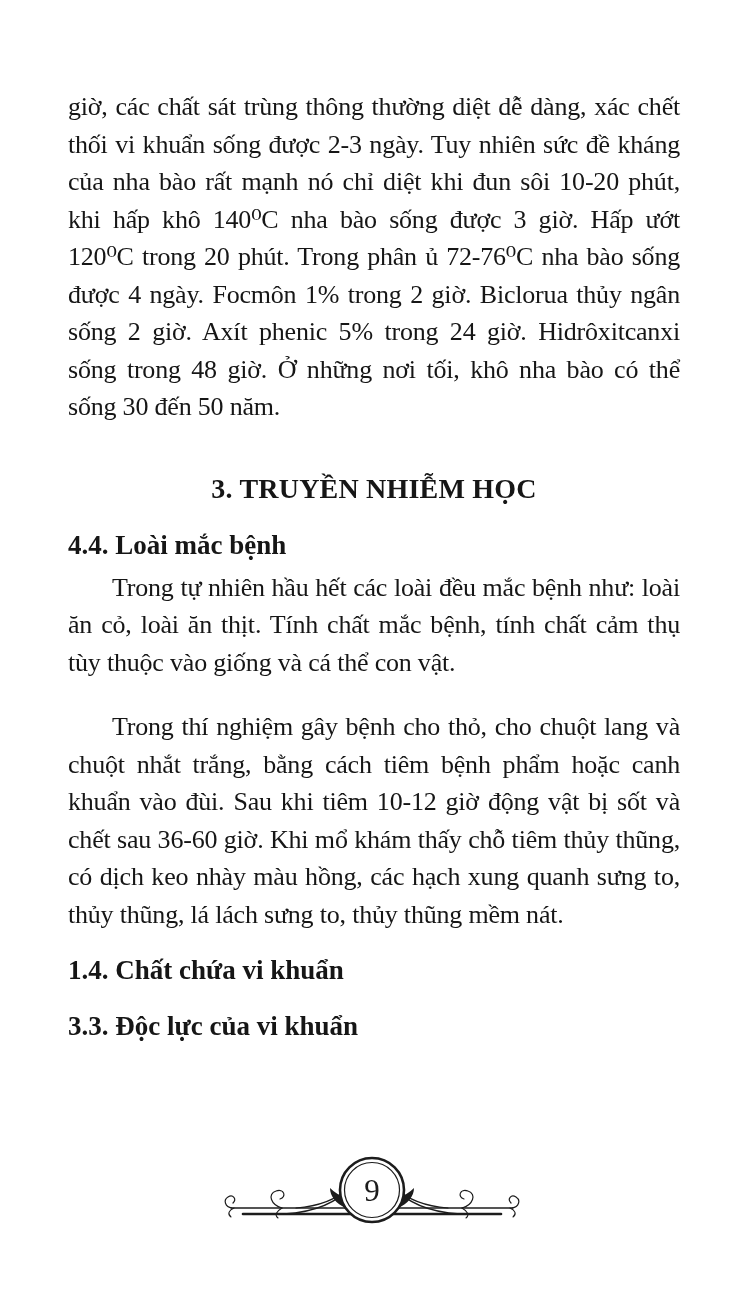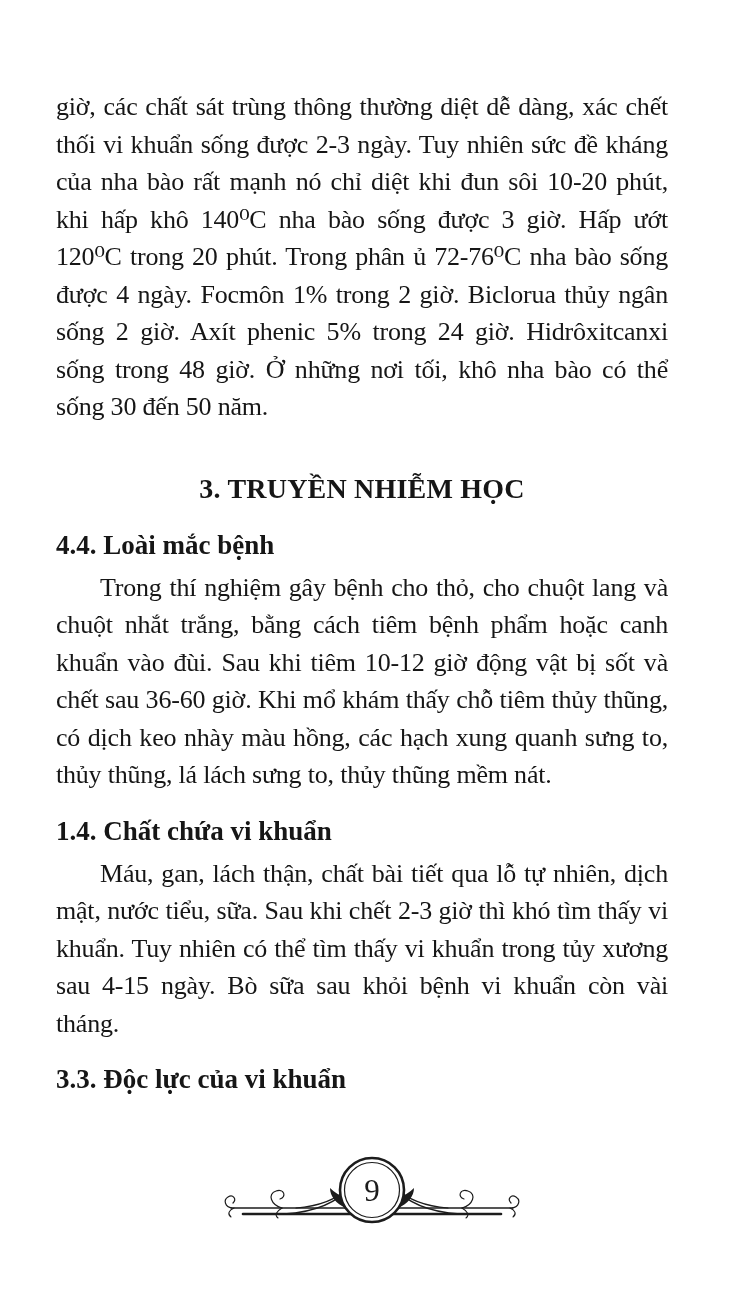--- a/index.html
+++ b/index.html
@@ -15,21 +15,21 @@
     font-family: "Liberation Serif", "DejaVu Serif", serif;
     color: #161616;
   }
   .page {
     position: absolute;
     inset: 0;
     background: #ffffff;
   }
   .page-content {
     position: absolute;
-    left: 56px;
+    left: 68px;
     top: 88px;
     width: 612px;
   }
   p.body-text {
     font-size: 26px;
     line-height: 37.5px;
     text-align: justify;
     margin: 0;
     letter-spacing: -0.2px;
   }
@@ -74,26 +74,26 @@
 <div class="page">
 
   <div class="page-content">
 
     <p class="body-text">giờ, các chất sát trùng thông thường diệt dễ dàng, xác chết thối vi khuẩn sống được 2-3 ngày. Tuy nhiên sức đề kháng của nha bào rất mạnh nó chỉ diệt khi đun sôi 10-20 phút, khi hấp khô 140⁰C nha bào sống được 3 giờ. Hấp ướt 120⁰C trong 20 phút. Trong phân ủ 72-76⁰C nha bào sống được 4 ngày. Focmôn 1% trong 2 giờ. Biclorua thủy ngân sống 2 giờ. Axít phenic 5% trong 24 giờ. Hidrôxitcanxi sống trong 48 giờ. Ở những nơi tối, khô nha bào có thể sống 30 đến 50 năm.</p>
 
     <h1 class="chapter-heading">3. TRUYỀN NHIỄM HỌC</h1>
 
     <div class="doc-section">
       <h2 class="section-heading">4.4. Loài mắc bệnh</h2>
+      <p class="body-text indent">Trong tự nhiên hầu hết các loài đều mắc bệnh như: loài ăn cỏ, loài ăn thịt. Tính chất mắc bệnh, tính chất cảm thụ tùy thuộc vào giống và cá thể con vật.</p>
       <p class="body-text indent">Trong thí nghiệm gây bệnh cho thỏ, cho chuột lang và chuột nhắt trắng, bằng cách tiêm bệnh phẩm hoặc canh khuẩn vào đùi. Sau khi tiêm 10-12 giờ động vật bị sốt và chết sau 36-60 giờ. Khi mổ khám thấy chỗ tiêm thủy thũng, có dịch keo nhày màu hồng, các hạch xung quanh sưng to, thủy thũng, lá lách sưng to, thủy thũng mềm nát.</p>
     </div>
 
     <div class="doc-section">
       <h2 class="section-heading">1.4. Chất chứa vi khuẩn</h2>
-      <p class="body-text indent">Máu, gan, lách thận, chất bài tiết qua lỗ tự nhiên, dịch mật, nước tiểu, sữa. Sau khi chết 2-3 giờ thì khó tìm thấy vi khuẩn. Tuy nhiên có thể tìm thấy vi khuẩn trong tủy xương sau 4-15 ngày. Bò sữa sau khỏi bệnh vi khuẩn còn vài tháng.</p>
     </div>
 
     <div class="doc-section">
       <h2 class="section-heading">3.3. Độc lực của vi khuẩn</h2>
     </div>
 
   </div>
 
   <div class="page-footer">
     <svg width="300" height="102" viewBox="0 0 300 102">

